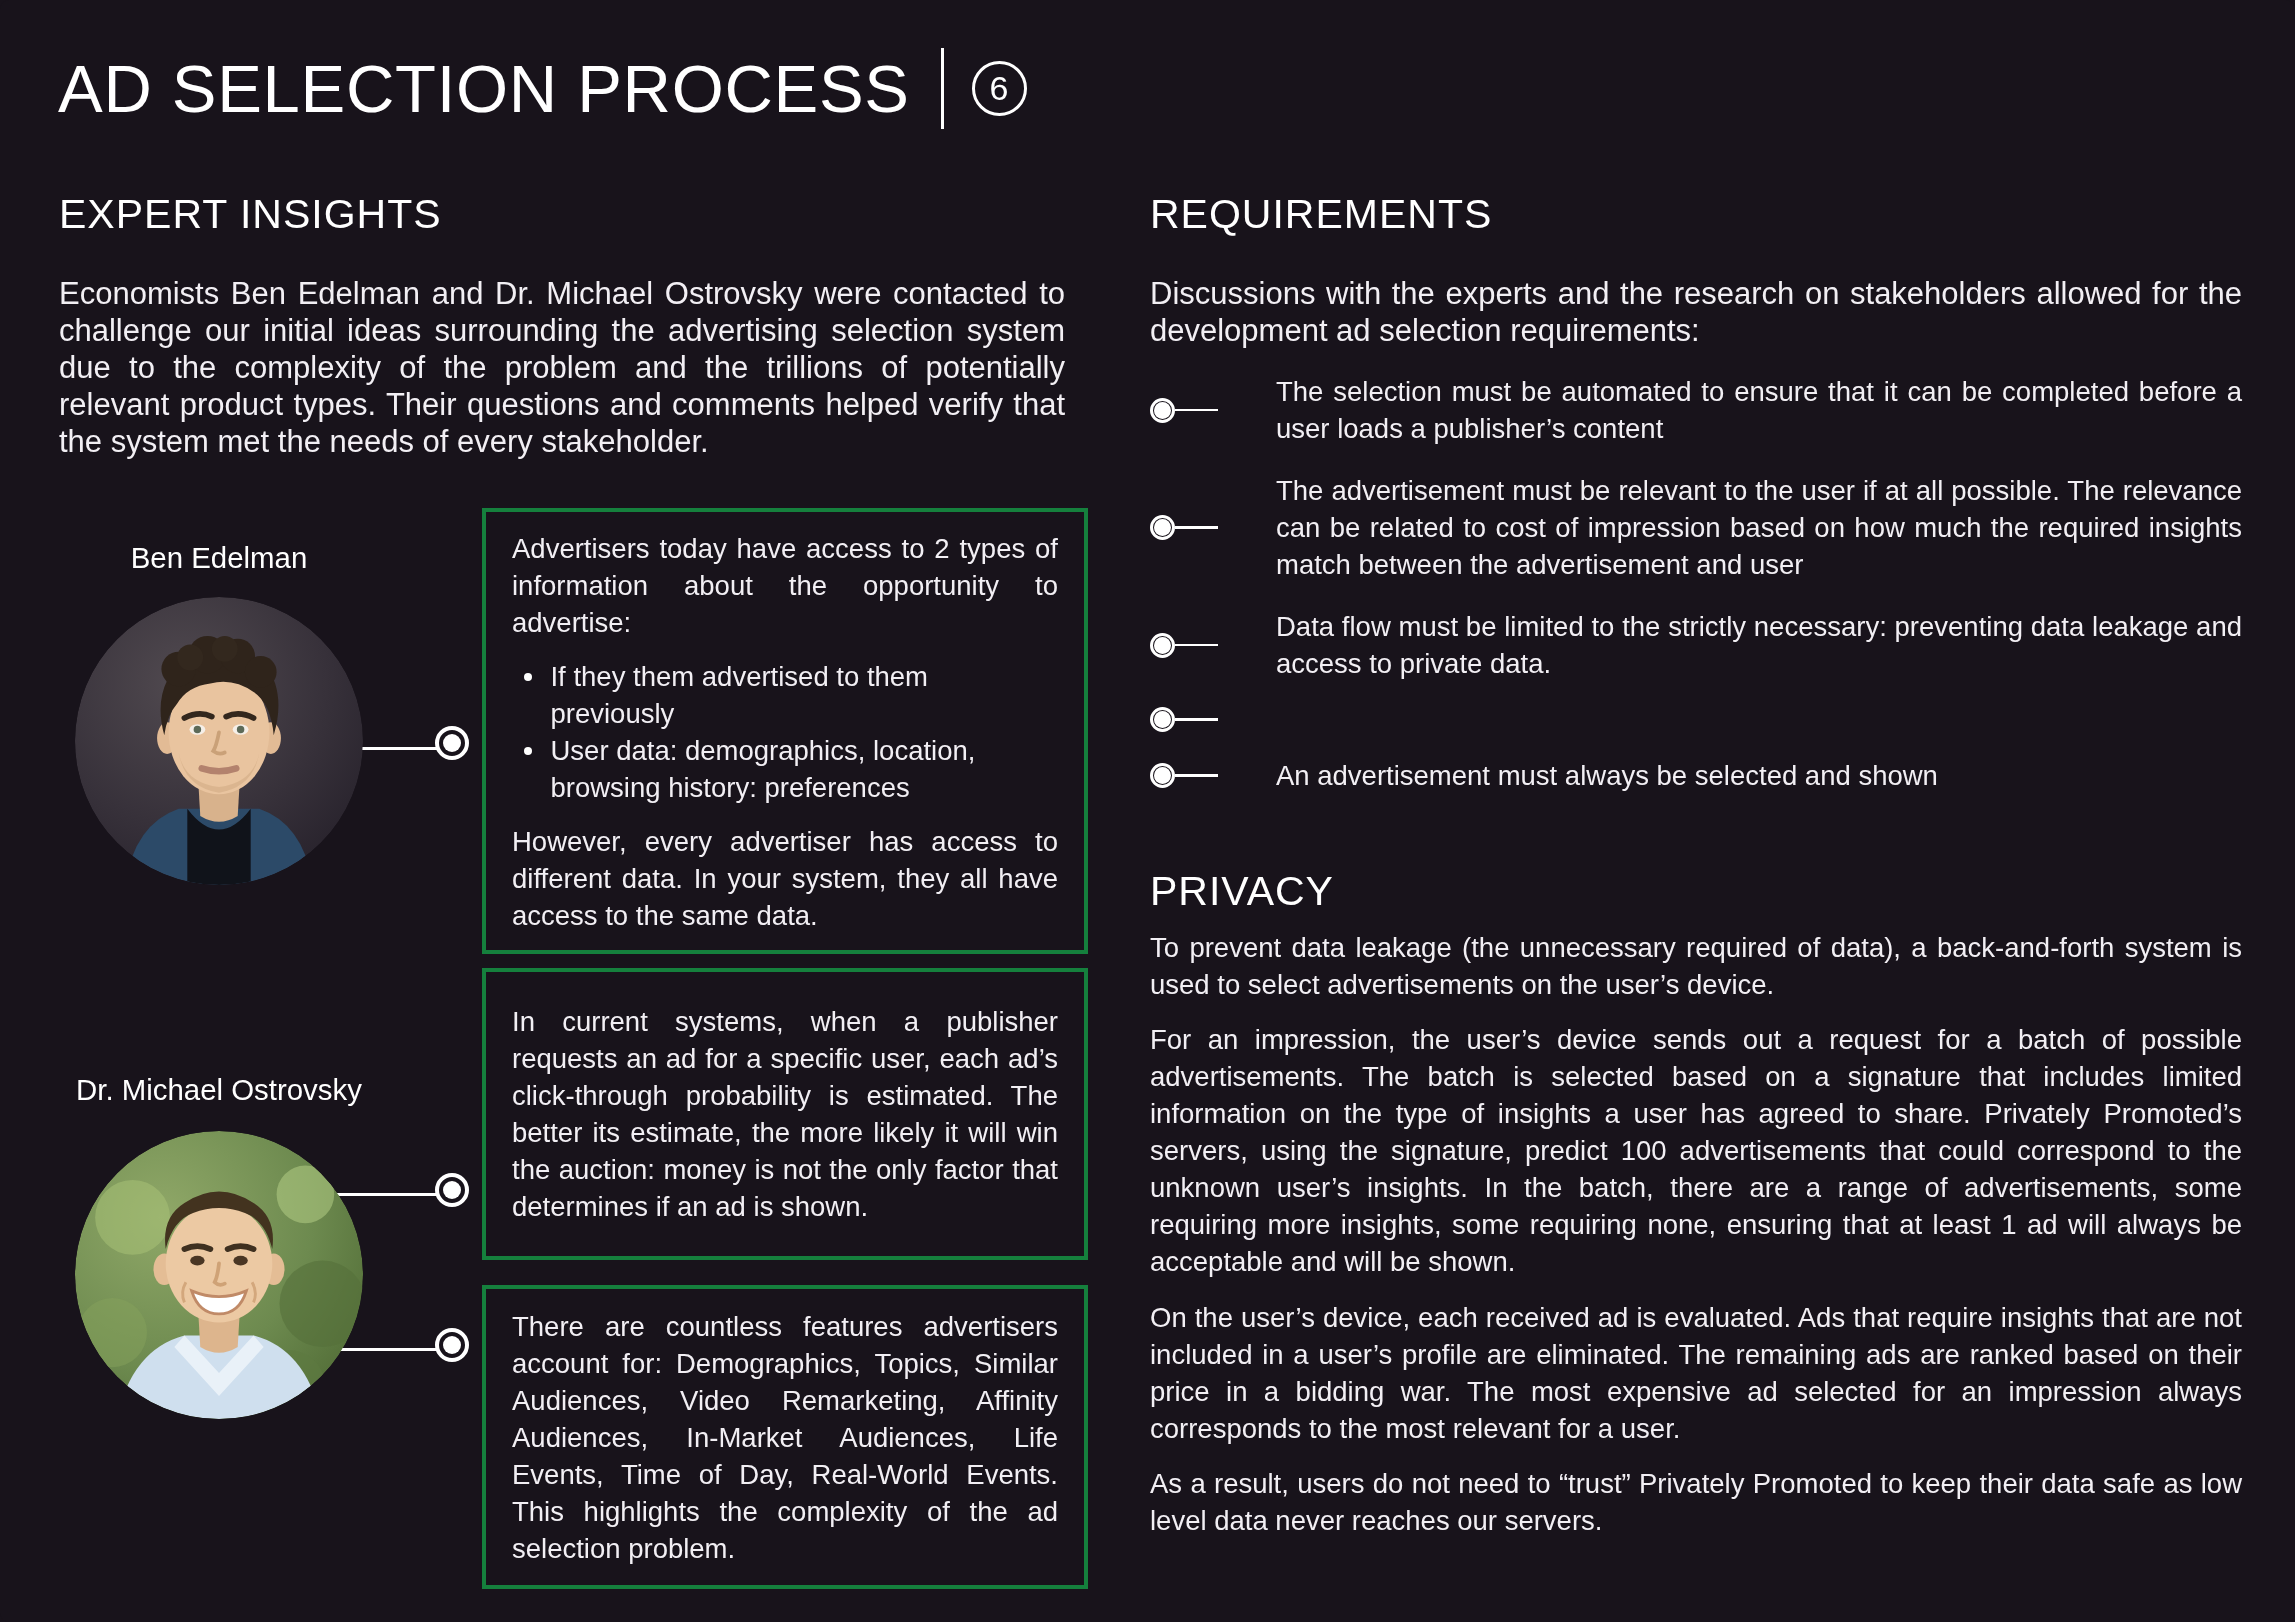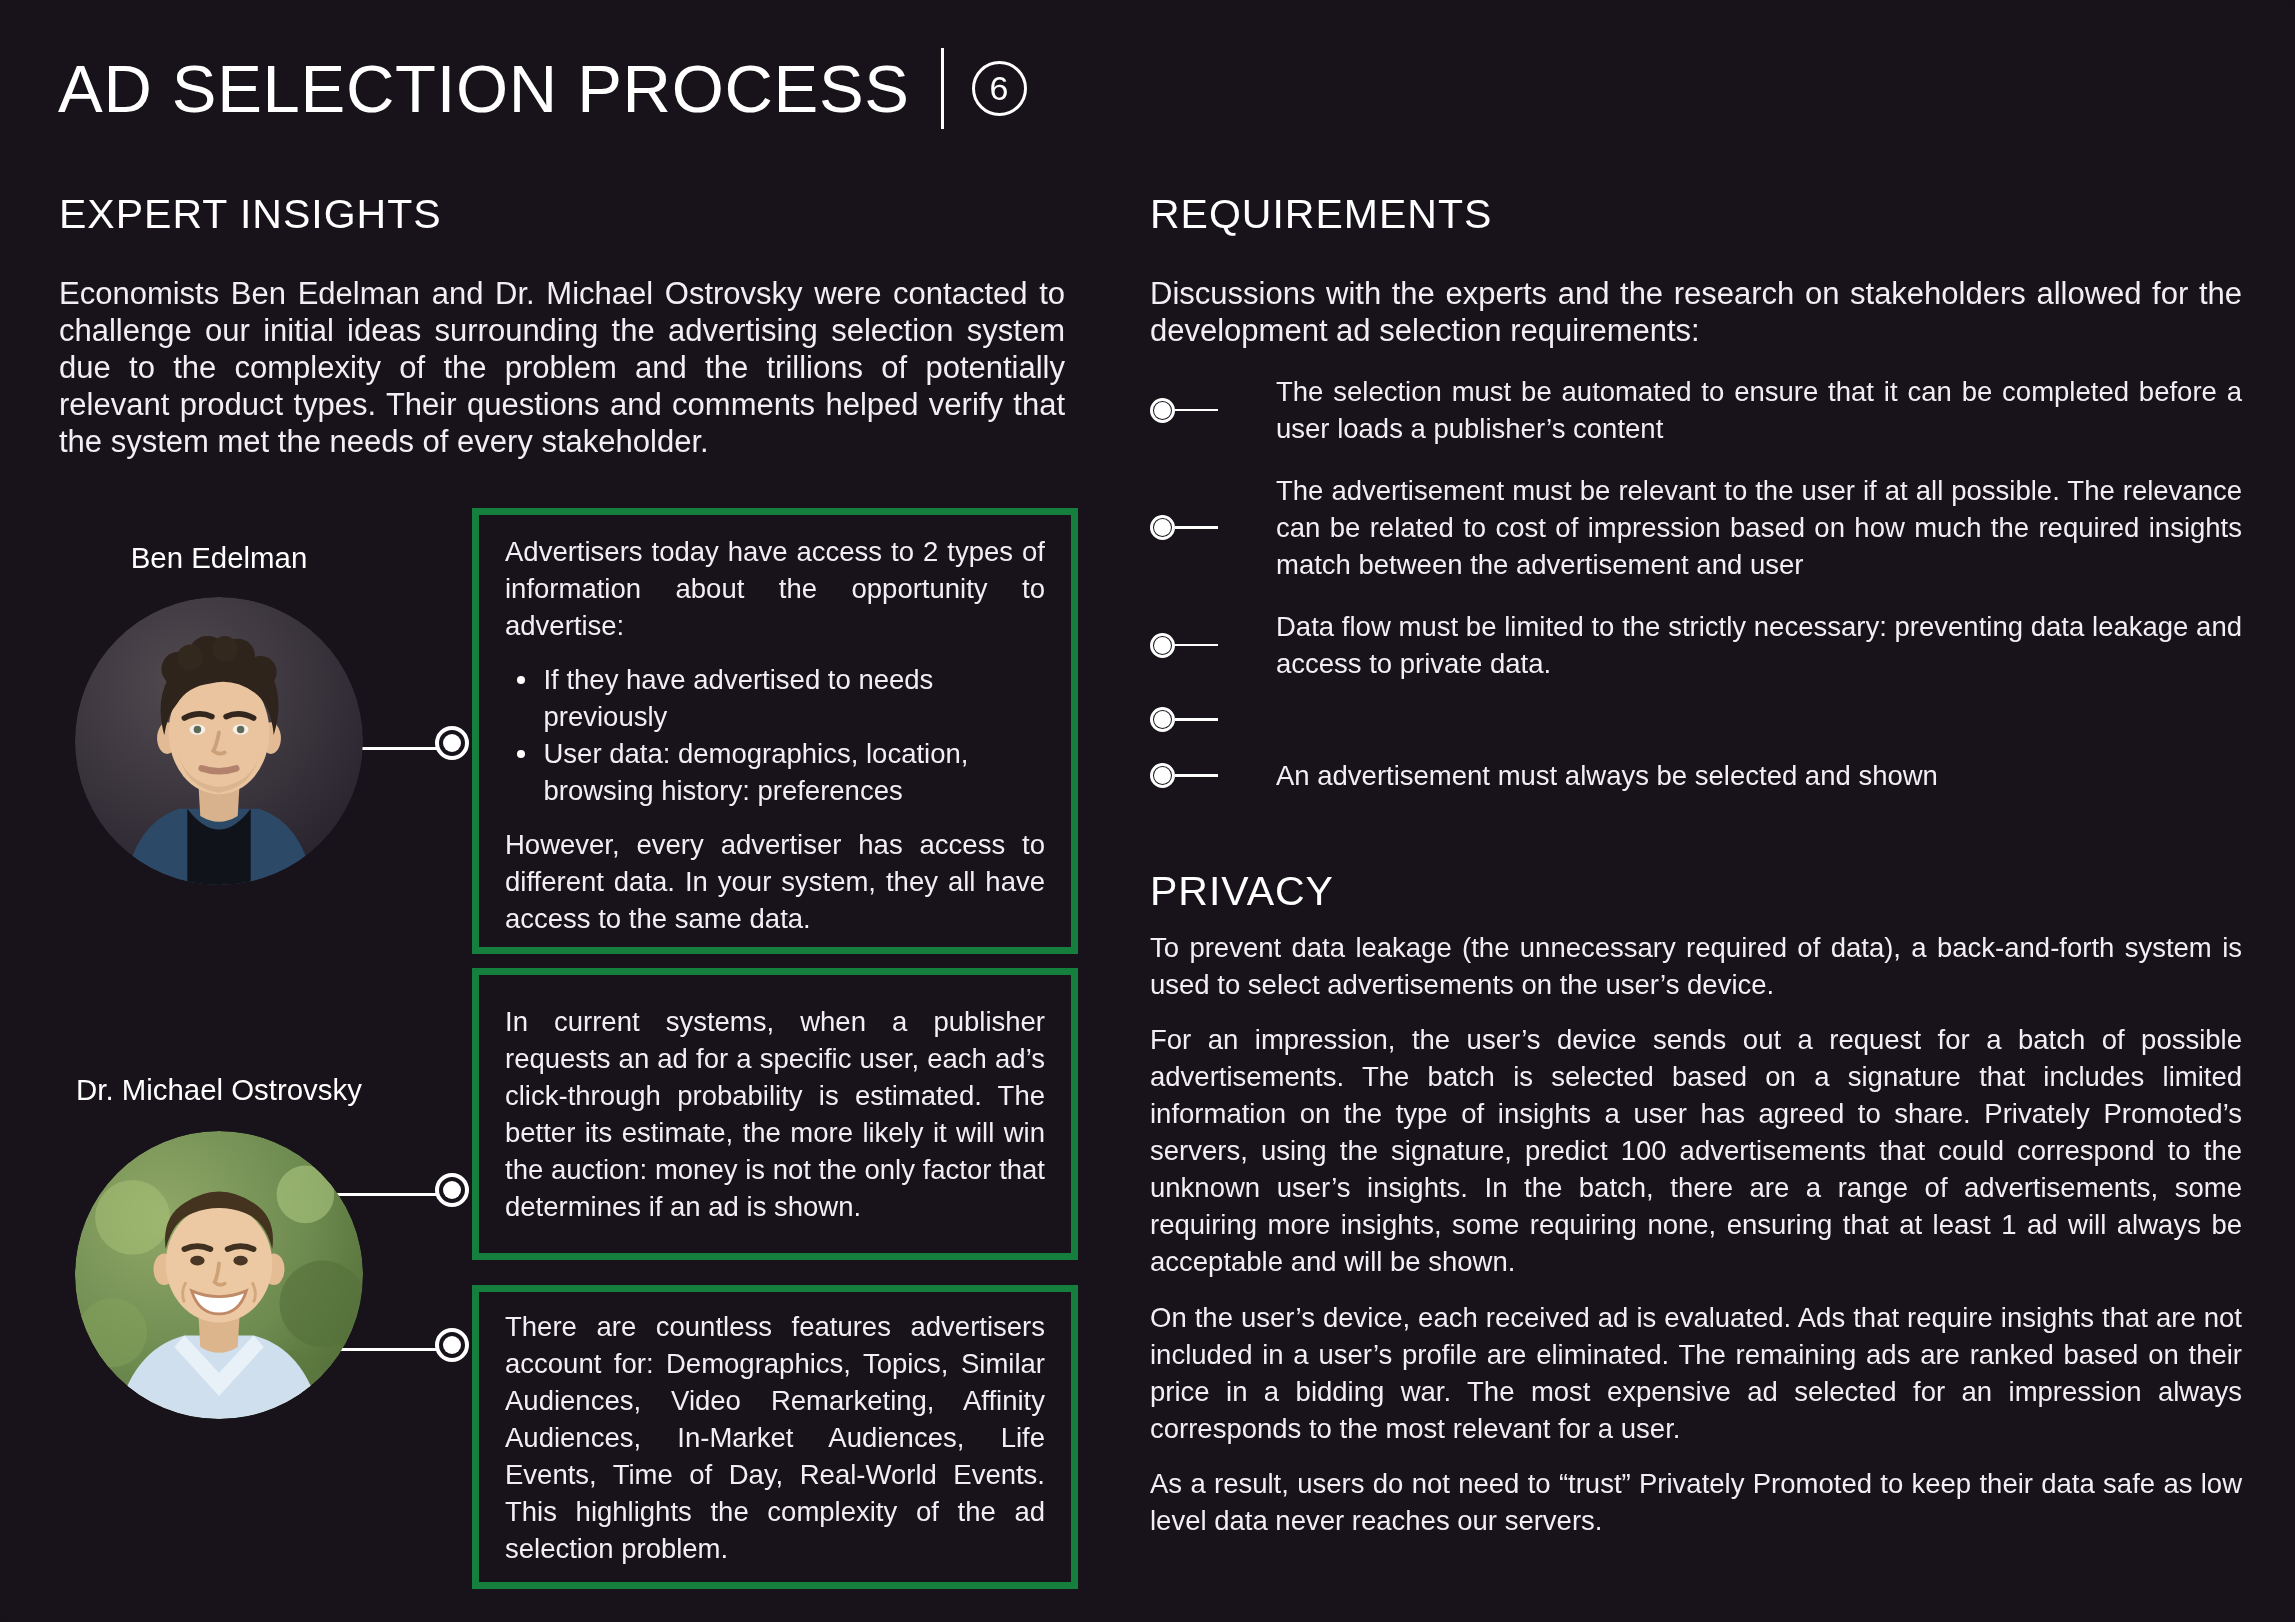--- a/index.html
+++ b/index.html
@@ -68,21 +68,21 @@
     position:absolute;width:34px;height:34px;border:4.6px solid #fff;border-radius:50%;
     background:var(--bg);z-index:3;
     display:flex;align-items:center;justify-content:center;
   }
   .conn-ring i{width:18.3px;height:18.3px;border-radius:50%;background:#fff;}
   #conn-ring-1{left:435px;top:726px;}
   #conn-ring-2{left:435px;top:1173px;}
   #conn-ring-3{left:435px;top:1328px;}
   
   .callout{
-    position:absolute;left:472px;width:606px;border:7px solid #15803d;
+    position:absolute;left:482px;width:606px;border:4px solid #15803d;
     z-index:2;background:var(--bg);
   }
   #box1{top:508px;height:446px;padding:18.3px 26px;}
   #box2{top:968px;height:292px;padding:13px 26px;display:flex;align-items:center;}
   #box3{top:1285px;height:304px;padding:13px 26px;display:flex;align-items:center;}
   .callout p{margin:0;font-size:27.5px;line-height:37px;text-align:justify;color:var(--fg);}
   #box1 .box-intro{margin-bottom:17px;}
   #box1 ul{list-style:none;margin:0 0 17px 6.5px;padding:0;}
   #box1 li{display:flex;font-size:27.5px;line-height:37px;color:var(--fg);text-align:left;}
   #box1 .b-dot{flex:none;width:8.5px;height:8.5px;border-radius:50%;background:#fff;margin:14.4px 18.3px 0 5.2px;}
@@ -208,21 +208,21 @@
         <path d="M123 105 Q127 112 124 119" stroke="#d3a77c" stroke-width="2" fill="none"></path>
       </g>
     </svg>
   </div>
 
   <section class="callout" id="box1">
     <p class="box-intro">Advertisers today have access to 2 types of information about the opportunity to advertise:</p>
     <ul>
       <li>
         <span class="b-dot"></span>
-        <span>If they have advertised to needs previously</span>
+        <span>If they them advertised to them previously</span>
       </li>
       <li>
         <span class="b-dot"></span>
         <span>User data: demographics, location, browsing history: preferences</span>
       </li>
     </ul>
     <p>However, every advertiser has access to different data. In your system, they all have access to the same data.</p>
   </section>
 
   <section class="callout" id="box3">

